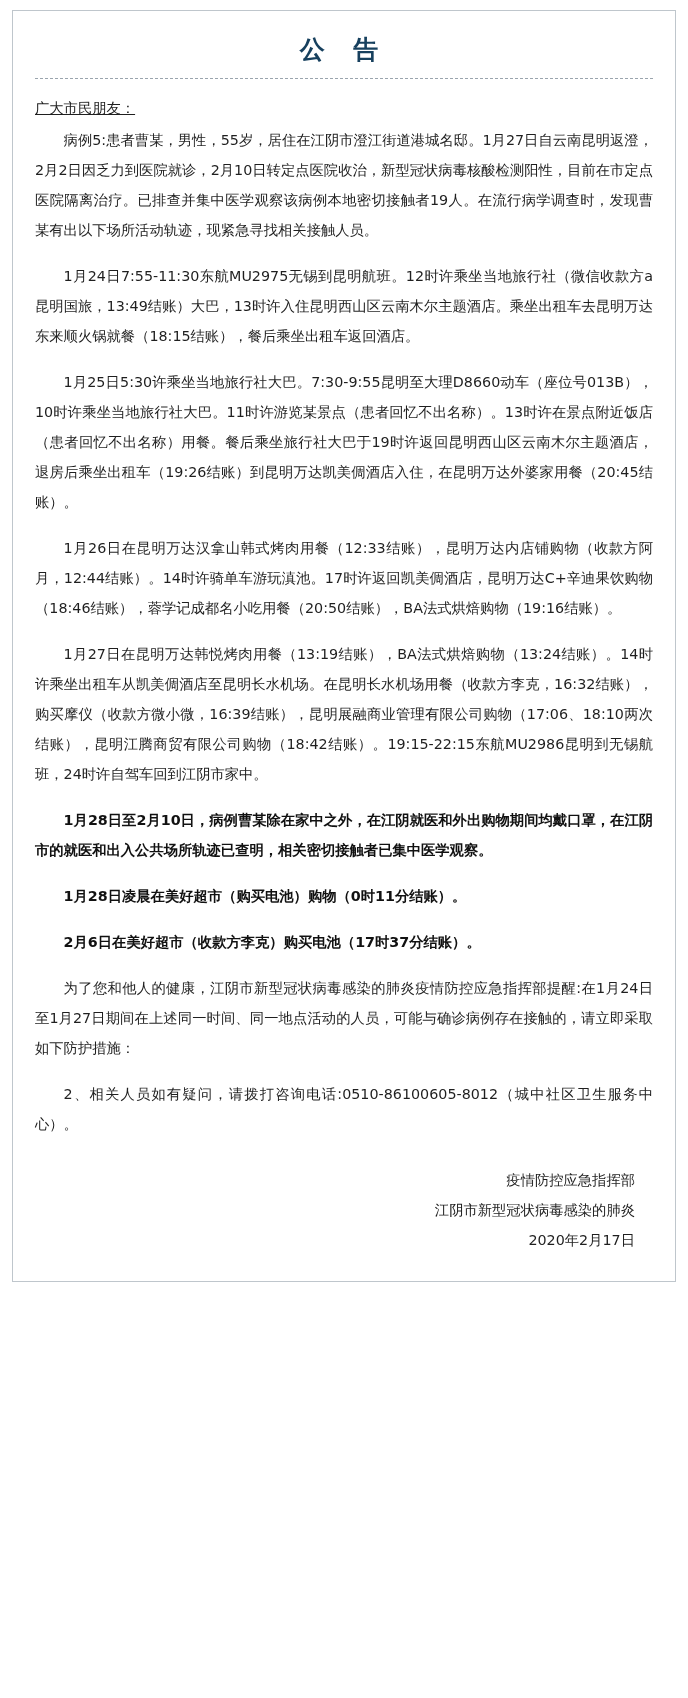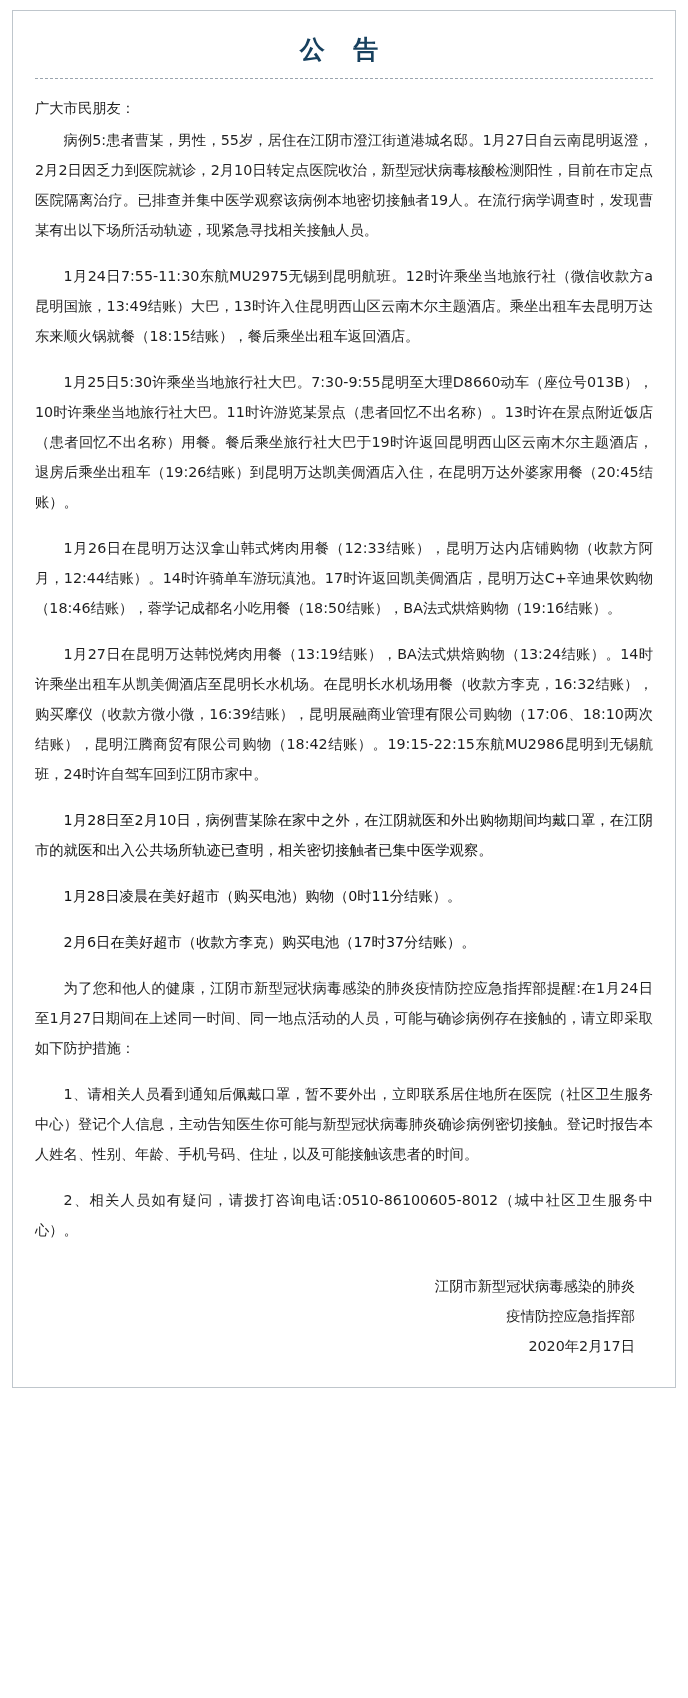--- a/index.html
+++ b/index.html
@@ -44,26 +44,27 @@
     margin: 0 0 16px 0;
     font-size: 14.3px;
     line-height: 30px;
     text-align: justify;
     text-justify: inter-ideograph;
     color: #1f1f1f;
   }
   p.salutation {
     margin-bottom: 2px;
     text-indent: 0;
+    text-decoration: underline;
   }
   p.indent {
     text-indent: 2em;
   }
   p.bold {
-    font-weight: normal;
+    font-weight: bold;
     color: #111111;
   }
   .signature {
     margin-top: 26px;
     font-size: 14.3px;
     line-height: 30px;
     text-align: right;
     padding-right: 18px;
     color: #1f1f1f;
   }
@@ -78,29 +79,28 @@
   <div class="frame">
 
     <div class="doc-title">公 告</div>
     <hr class="divider">
 
     <p class="salutation">广大市民朋友：</p>
 
     <p class="indent">病例5:患者曹某，男性，55岁，居住在江阴市澄江街道港城名邸。1月27日自云南昆明返澄，2月2日因乏力到医院就诊，2月10日转定点医院收治，新型冠状病毒核酸检测阳性，目前在市定点医院隔离治疗。已排查并集中医学观察该病例本地密切接触者19人。在流行病学调查时，发现曹某有出以下场所活动轨迹，现紧急寻找相关接触人员。</p>
     <p class="indent">1月24日7:55-11:30东航MU2975无锡到昆明航班。12时许乘坐当地旅行社（微信收款方a昆明国旅，13:49结账）大巴，13时许入住昆明西山区云南木尔主题酒店。乘坐出租车去昆明万达东来顺火锅就餐（18:15结账），餐后乘坐出租车返回酒店。</p>
     <p class="indent">1月25日5:30许乘坐当地旅行社大巴。7:30-9:55昆明至大理D8660动车（座位号013B），10时许乘坐当地旅行社大巴。11时许游览某景点（患者回忆不出名称）。13时许在景点附近饭店（患者回忆不出名称）用餐。餐后乘坐旅行社大巴于19时许返回昆明西山区云南木尔主题酒店，退房后乘坐出租车（19:26结账）到昆明万达凯美倜酒店入住，在昆明万达外婆家用餐（20:45结账）。</p>
-    <p class="indent">1月26日在昆明万达汉拿山韩式烤肉用餐（12:33结账），昆明万达内店铺购物（收款方阿月，12:44结账）。14时许骑单车游玩滇池。17时许返回凯美倜酒店，昆明万达C+辛迪果饮购物（18:46结账），蓉学记成都名小吃用餐（18:50结账），BA法式烘焙购物（19:16结账）。</p>
+    <p class="indent">1月26日在昆明万达汉拿山韩式烤肉用餐（12:33结账），昆明万达内店铺购物（收款方阿月，12:44结账）。14时许骑单车游玩滇池。17时许返回凯美倜酒店，昆明万达C+辛迪果饮购物（18:46结账），蓉学记成都名小吃用餐（20:50结账），BA法式烘焙购物（19:16结账）。</p>
     <p class="indent">1月27日在昆明万达韩悦烤肉用餐（13:19结账），BA法式烘焙购物（13:24结账）。14时许乘坐出租车从凯美倜酒店至昆明长水机场。在昆明长水机场用餐（收款方李克，16:32结账），购买摩仪（收款方微小微，16:39结账），昆明展融商业管理有限公司购物（17:06、18:10两次结账），昆明江腾商贸有限公司购物（18:42结账）。19:15-22:15东航MU2986昆明到无锡航班，24时许自驾车回到江阴市家中。</p>
     <p class="indent bold">1月28日至2月10日，病例曹某除在家中之外，在江阴就医和外出购物期间均戴口罩，在江阴市的就医和出入公共场所轨迹已查明，相关密切接触者已集中医学观察。</p>
     <p class="indent bold">1月28日凌晨在美好超市（购买电池）购物（0时11分结账）。</p>
     <p class="indent bold">2月6日在美好超市（收款方李克）购买电池（17时37分结账）。</p>
     <p class="indent">为了您和他人的健康，江阴市新型冠状病毒感染的肺炎疫情防控应急指挥部提醒:在1月24日至1月27日期间在上述同一时间、同一地点活动的人员，可能与确诊病例存在接触的，请立即采取如下防护措施：</p>
-    <p class="indent">1、请相关人员看到通知后佩戴口罩，暂不要外出，立即联系居住地所在医院（社区卫生服务中心）登记个人信息，主动告知医生你可能与新型冠状病毒肺炎确诊病例密切接触。登记时报告本人姓名、性别、年龄、手机号码、住址，以及可能接触该患者的时间。</p>
     <p class="indent">2、相关人员如有疑问，请拨打咨询电话:0510-86100605-8012（城中社区卫生服务中心）。</p>
 
     <div class="signature">
+      <div>疫情防控应急指挥部</div>
       <div>江阴市新型冠状病毒感染的肺炎</div>
-      <div>疫情防控应急指挥部</div>
       <div>2020年2月17日</div>
     </div>
 
   </div>
 </div>
 
 </body></html>

